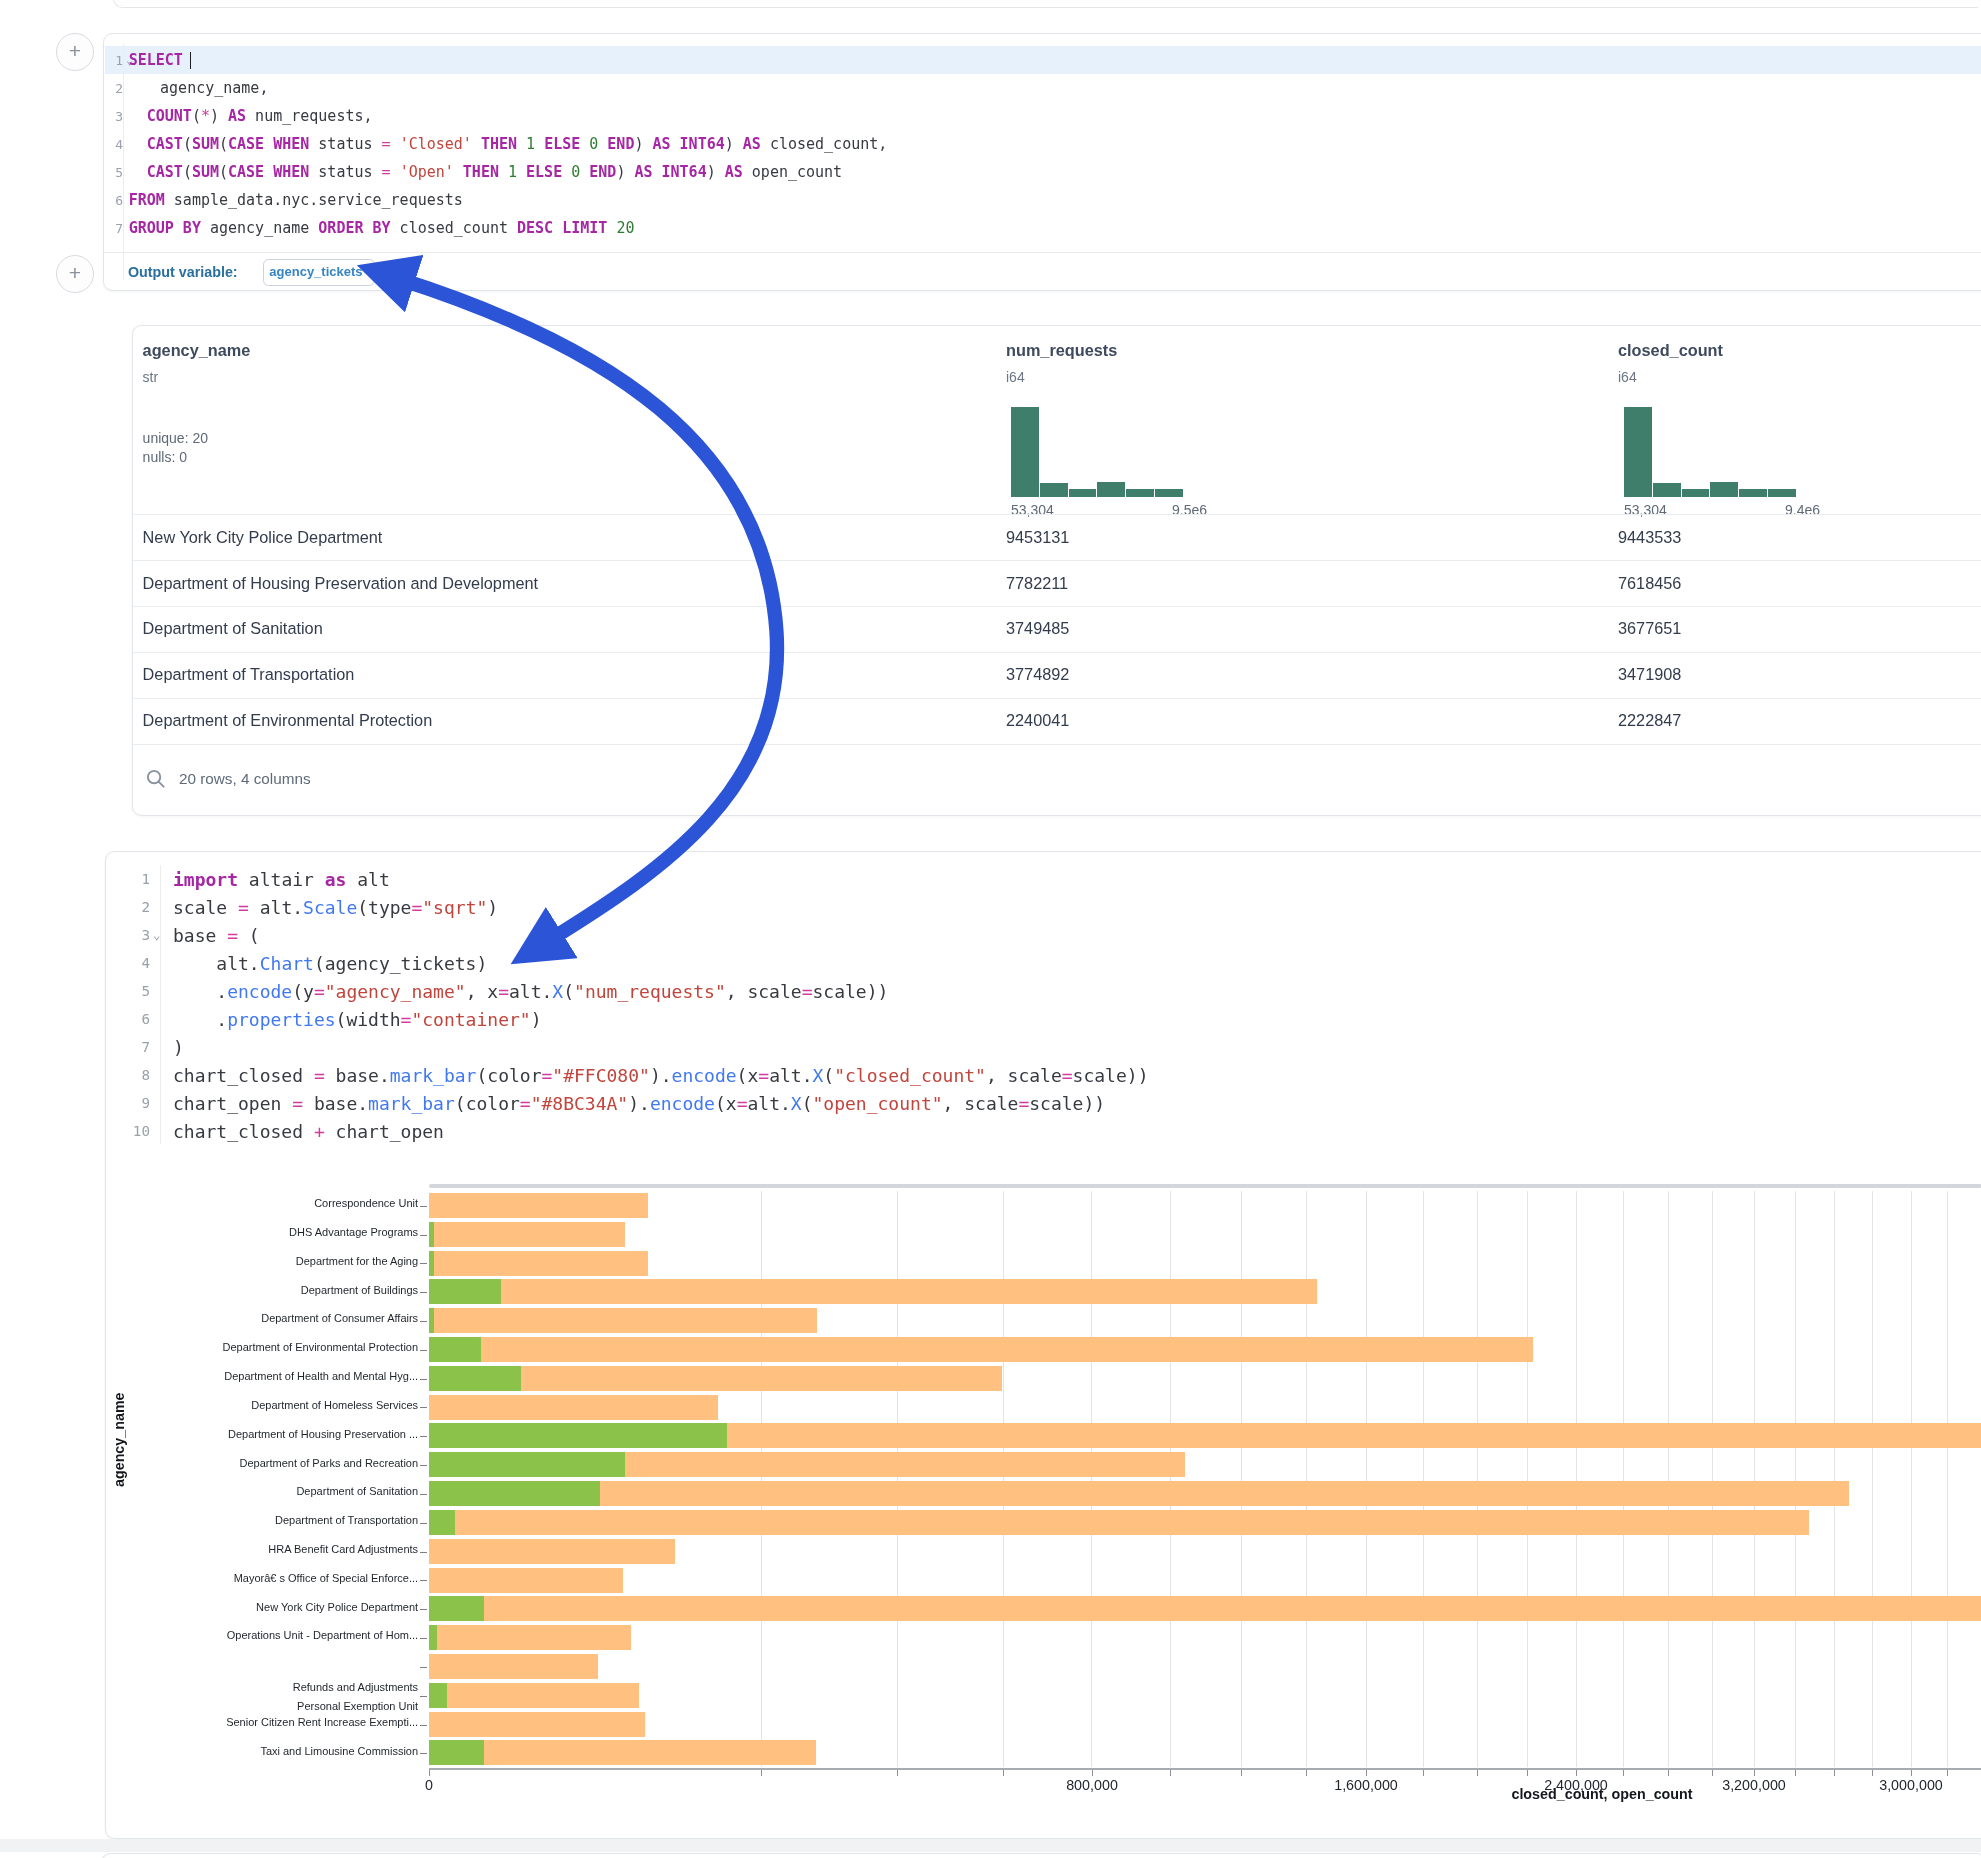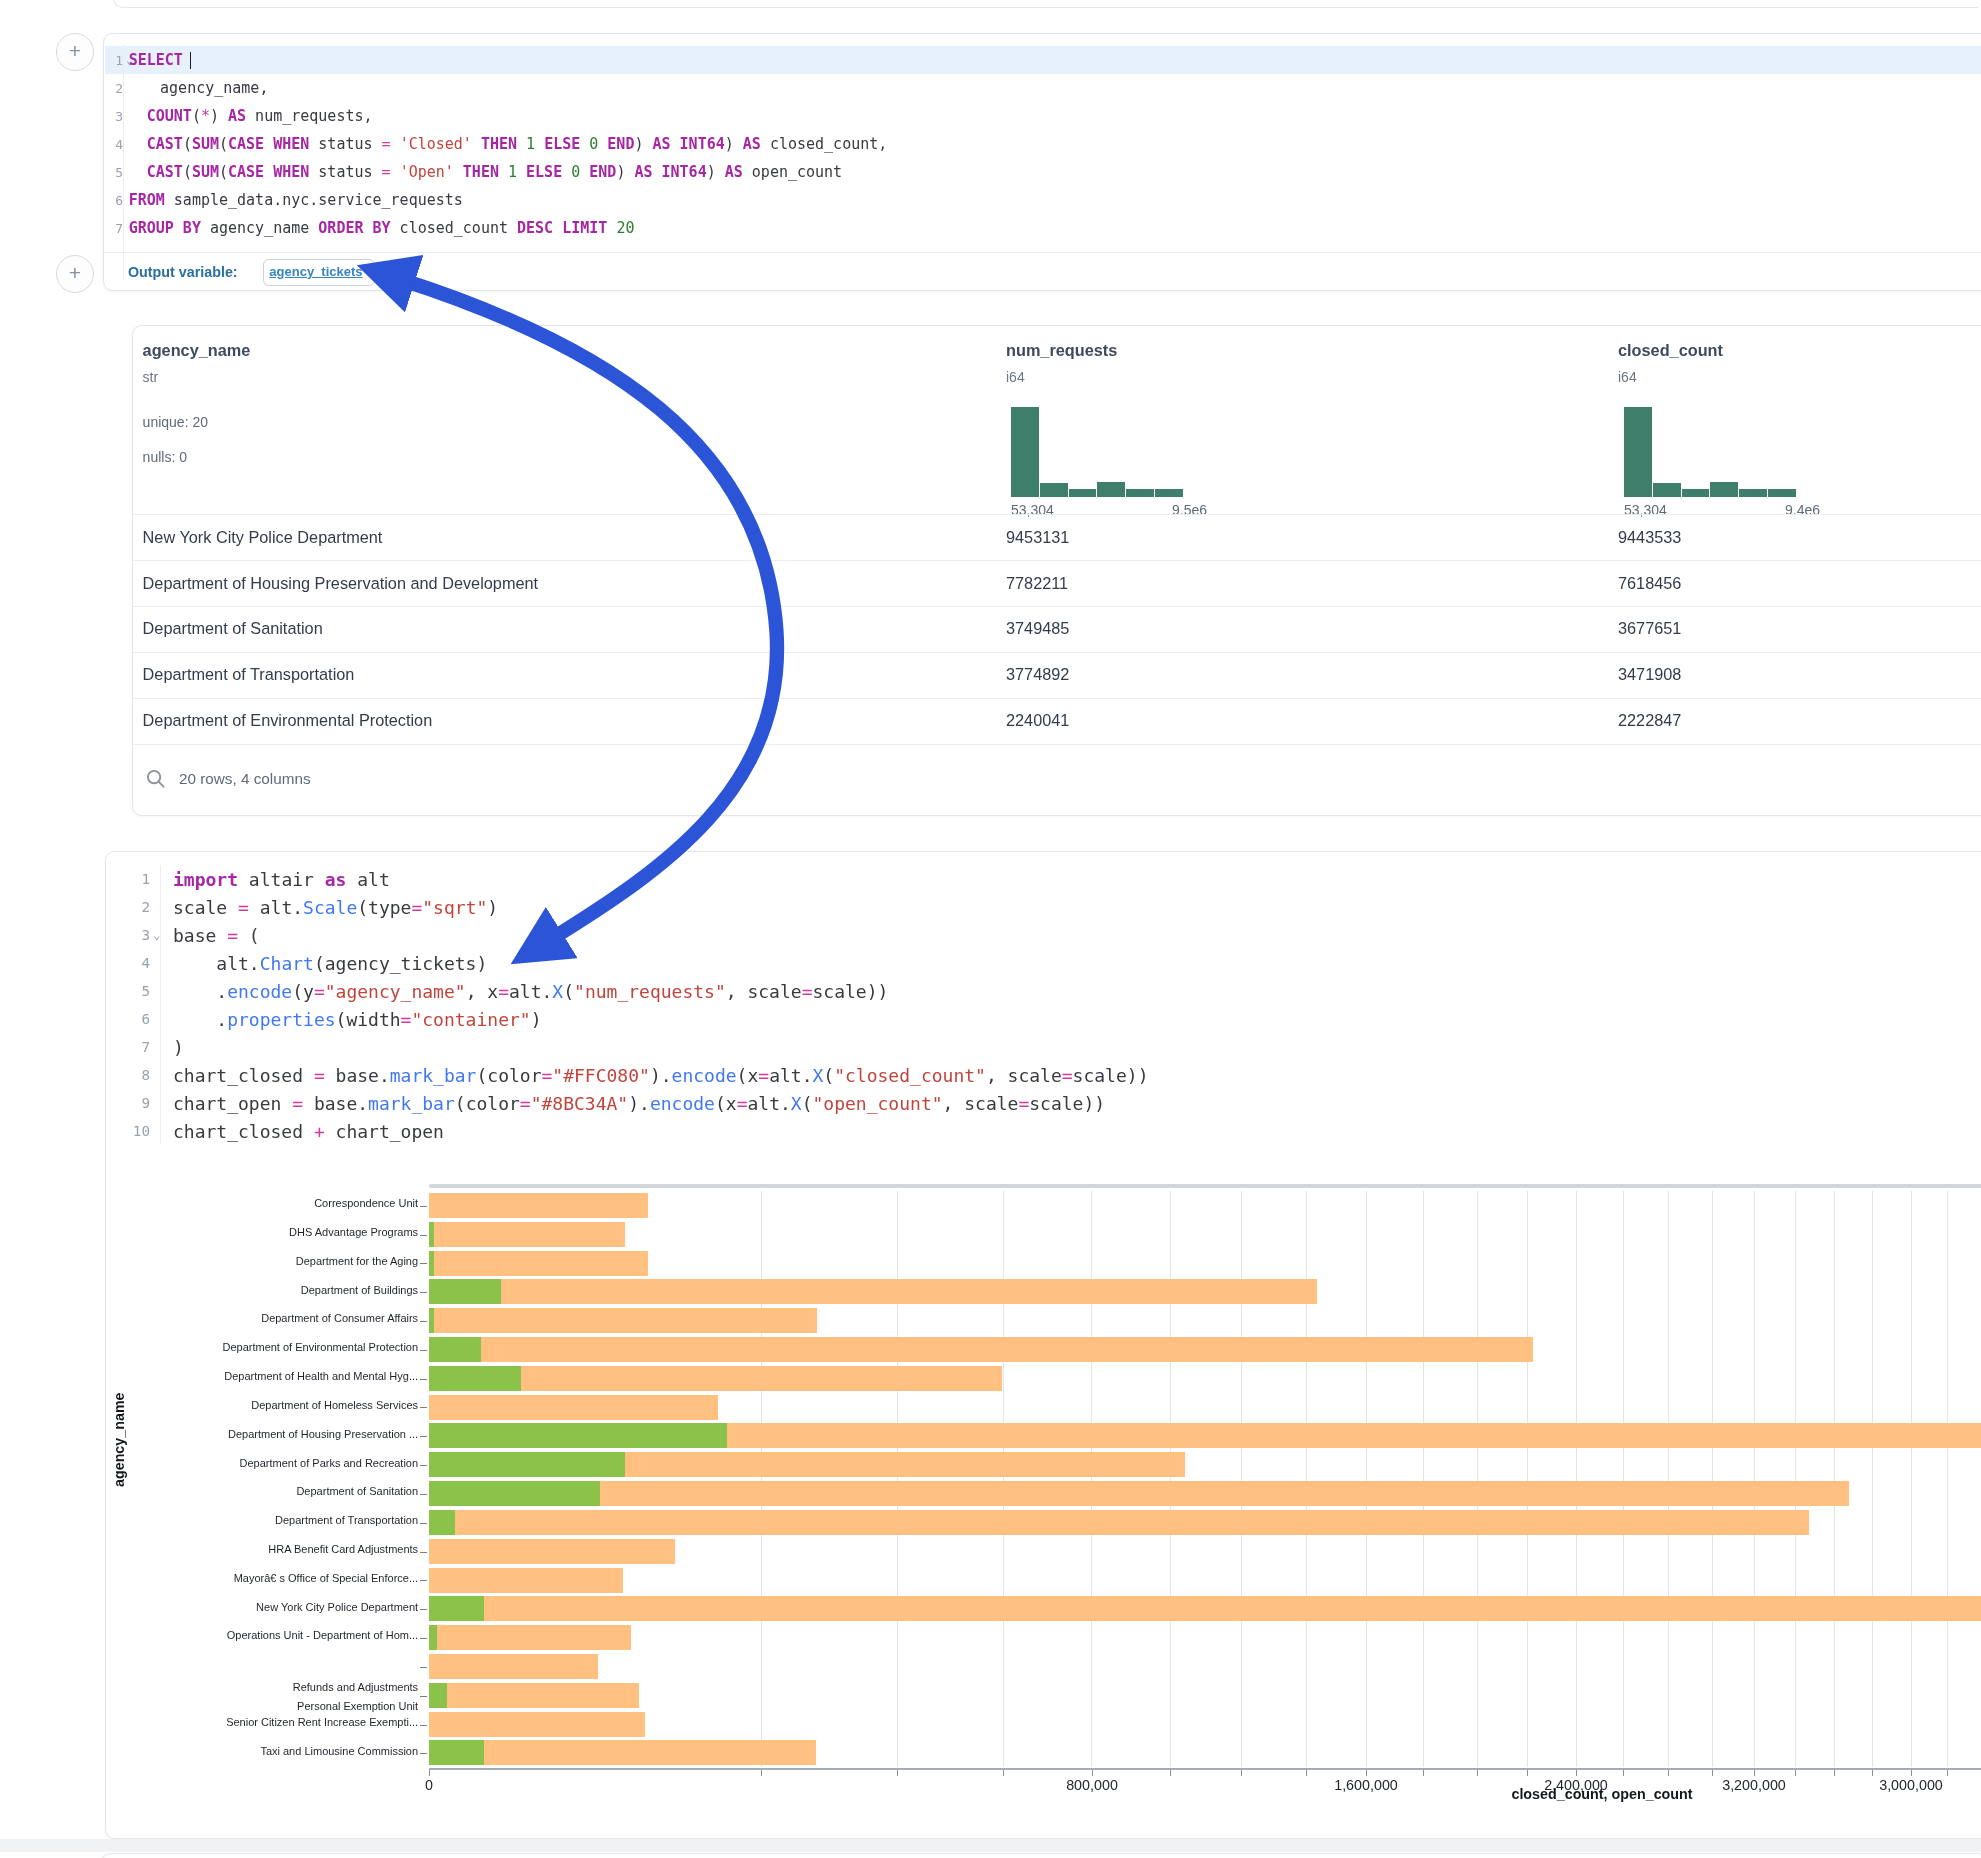--- a/index.html
+++ b/index.html
@@ -22,21 +22,21 @@
   .tok-op{color:#d33a9d;}
   .tok-id{color:#383a42;}
   .caret{display:inline-block;width:1.9px;height:1.15em;background:#1b1f24;vertical-align:middle;margin-left:6.7px;}
   .fold{position:absolute;color:#9aa1ab;font-size:12.4px;line-height:1;}
   .active-line{position:absolute;left:1px;right:1px;background:#e7f1fc;}
   .gutter-sep{position:absolute;top:9.6px;bottom:9.6px;width:1px;background:#ebedf0;}
   
   .outvar-row{position:absolute;left:0;right:0;border-top:1px solid #e8ebee;display:flex;align-items:center;}
   .outvar-label{font-size:14.3px;font-weight:bold;color:#2a6f9e;}
   .chip{height:25px;border:1px solid #c9d2dc;border-radius:5.7px;background:#fff;color:#3584c4;
-        font-size:13px;font-weight:600;line-height:24px;padding:0 5.7px;overflow:hidden;white-space:nowrap;text-decoration:underline;}
+        font-size:13px;font-weight:600;line-height:24px;padding:0 5.7px;overflow:hidden;white-space:nowrap;}
   
   .col-name{position:absolute;font-size:16.3px;font-weight:bold;color:#3e4a5e;}
   .col-type{position:absolute;font-size:14px;color:#6b7684;}
   .col-meta{position:absolute;font-size:14px;color:#5f6a78;}
   .hist{position:absolute;width:172px;height:90px;display:flex;align-items:flex-end;gap:1px;}
   .hist .bin{flex:1;background:#3f7e6b;}
   .hist-labels{position:absolute;width:196px;font-size:14px;color:#5f6a78;}
   .hist-labels .max{position:absolute;right:0;top:0;}
   .trow-border{position:absolute;left:0;right:0;border-top:1px solid #eaedf0;}
   .trow-text{position:absolute;font-size:16.3px;color:#323c4d;white-space:nowrap;}
@@ -75,21 +75,21 @@
   <div class="outvar-row" style="top:218px;height:38px;">
     <span class="outvar-label" style="margin-left:24px;">Output variable:</span>
     <span class="chip" style="margin-left:25px;width:99px;">agency_tickets</span>
   </div>
 </div>
 
 <div class="panel" style="left:132px;top:325px;width:1874px;height:489px;">
   <div id="preview-headers">
       <div class="col-name" style="left: 9.6px; top: 15.3px;">agency_name</div>
       <div class="col-type" style="left: 9.6px; top: 43px;">str</div>
-      <div class="col-meta" style="left: 9.6px; top: 88px;">unique: 20</div>
+      <div class="col-meta" style="left: 9.6px; top: 104px;">unique: 20</div>
       <div class="col-meta" style="left: 9.6px; top: 123px;">nulls: 0</div>
       <div class="col-name" style="left: 873px; top: 15.3px;">num_requests</div>
       <div class="col-type" style="left: 873px; top: 43px;">i64</div>
       <div class="hist" style="left: 878px; top: 81px;">
         <div class="bin" style="height: 90px;"></div>
         <div class="bin" style="height: 14.3px;"></div>
         <div class="bin" style="height: 7.6px;"></div>
         <div class="bin" style="height: 15.3px;"></div>
         <div class="bin" style="height: 7.6px;"></div>
         <div class="bin" style="height: 7.6px;"></div>

